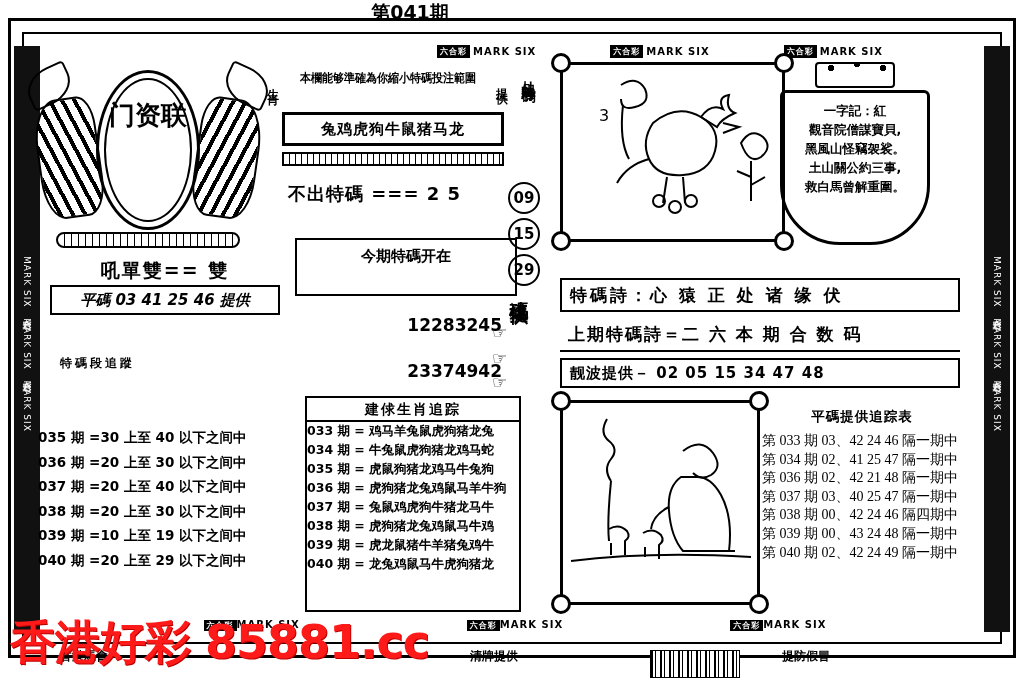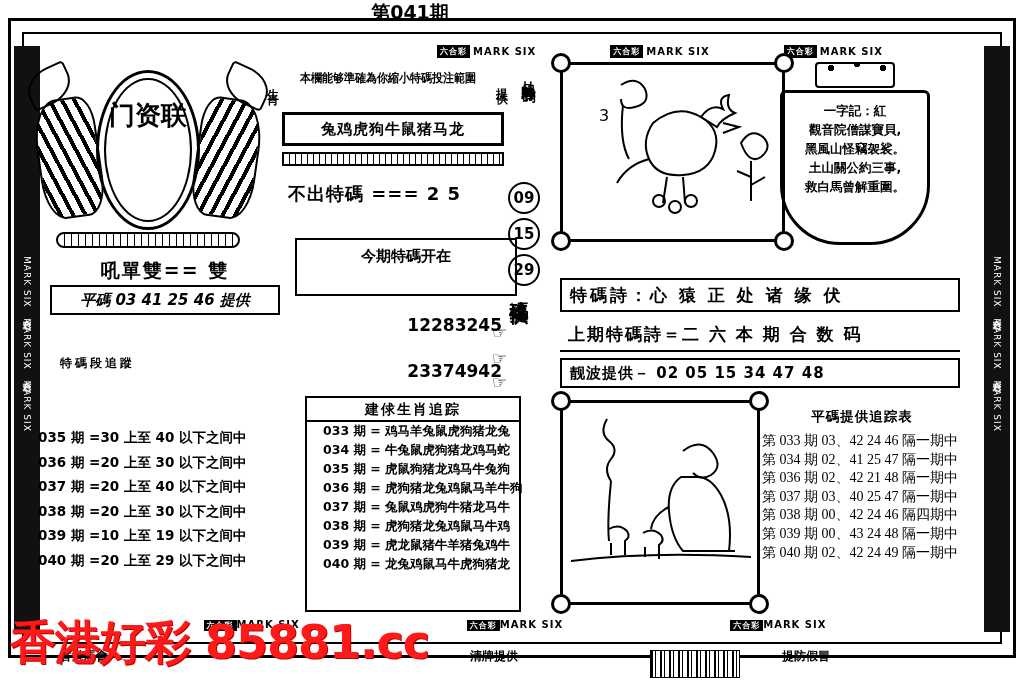--- a/index.html
+++ b/index.html
@@ -191,21 +191,21 @@
   .zt {
     position:absolute; left:305px; top:396px; width:216px; height:216px;
     border:2px solid #000;
   }
   .zt .zt-head {
     text-align:center; font-size:14px; font-weight:bold; padding:3px 0 1px;
     border-bottom:2px solid #000;
     letter-spacing:2px;
   }
   .zt .zt-row {
-    font-size:12.5px; font-weight:bold; padding:1px 16px; white-space:nowrap;
+    font-size:12.5px; font-weight:bold; padding:1px 0; white-space:nowrap;
   }
 
   
   .panel {
     position:absolute; border:3px solid #000; background:#fff;
   }
   .corner {
     position:absolute; width:20px; height:20px; border:3px solid #000;
     border-radius:50%; background:#fff;
   }

